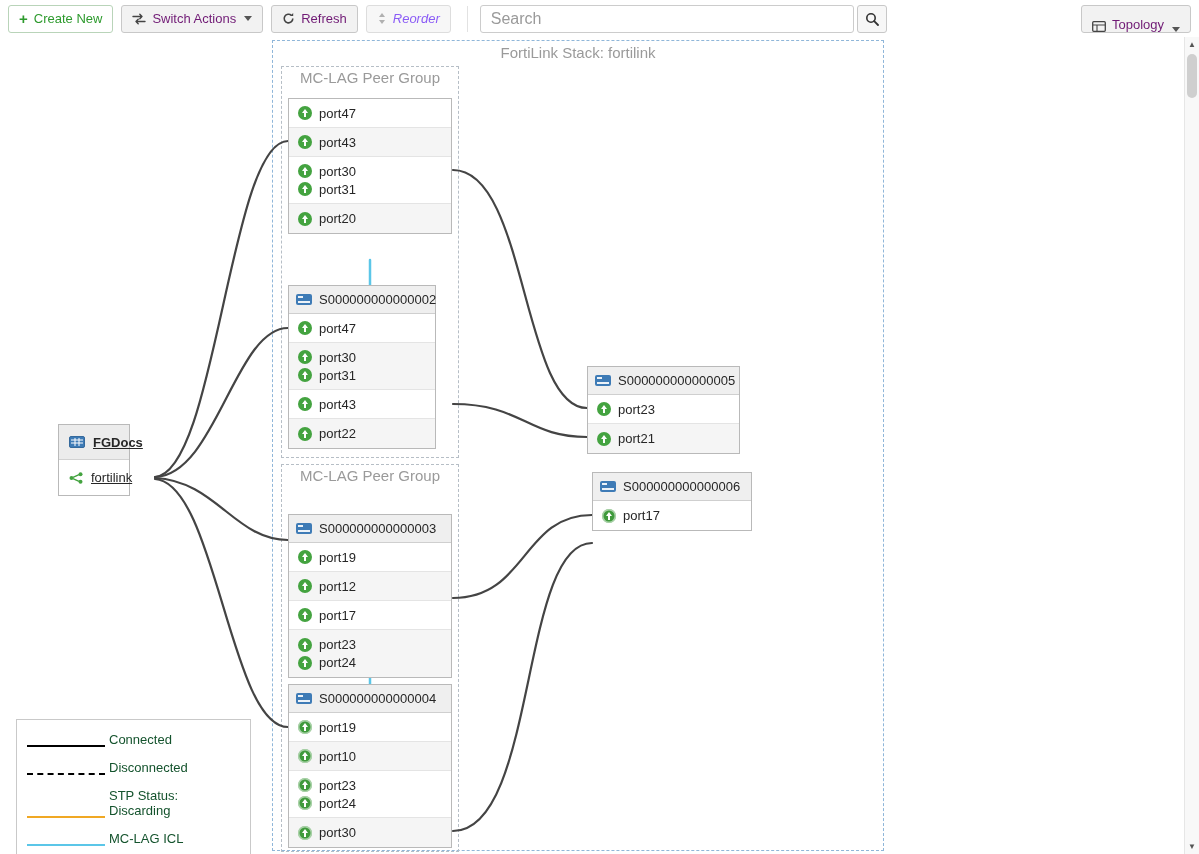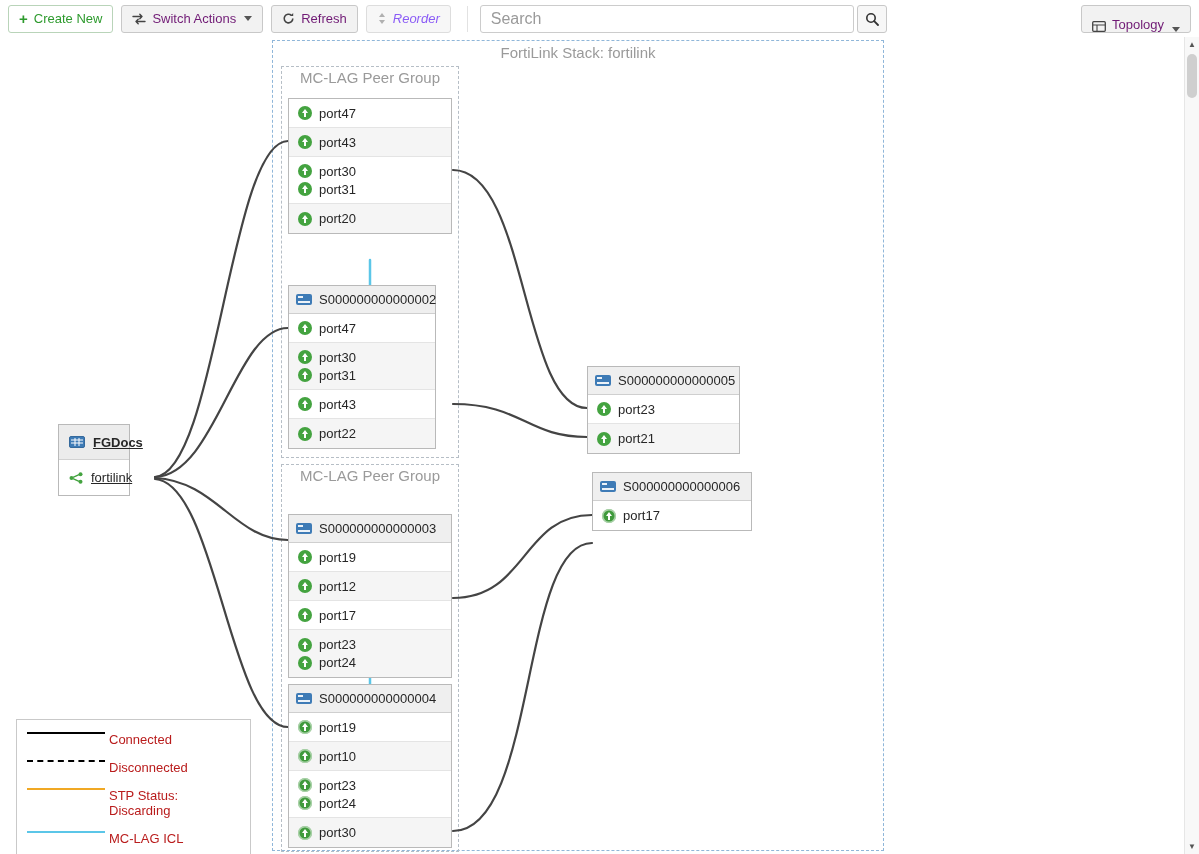--- a/index.html
+++ b/index.html
@@ -77,21 +77,21 @@
 
   
   .fg-row { height:35px; display:flex; align-items:center; gap:8px; padding:0 10px;
             cursor:pointer; }
   .fg-row.hdr { background:#ececec; border-bottom:1px solid #d2d2d2; font-weight:bold; }
 
   
   .legend { position:absolute; left:16px; top:719px; width:235px; background:#fff;
             border:1px solid #c9c9c9; z-index:4; padding:12px 10px; display:flex;
             flex-direction:column; gap:13px; }
-  .lrow { display:flex; align-items:flex-start; font-size:13px; color:#b91c1c; }
+  .lrow { display:flex; align-items:flex-end; font-size:13px; color:#14532d; }
   .lline { width:78px; flex:0 0 78px; margin-right:4px; height:2px; }
   .lline.dash { height:0; border-top:2px dashed #000; background:none !important; }
 
   
   .vscroll { position:absolute; right:0; top:37px; bottom:0; width:15px; background:#f8f8f8;
              border-left:1px solid #e6e6e6; z-index:6; }
   .sarrow { position:absolute; left:0; width:14px; height:15px; display:flex;
             align-items:center; justify-content:center; color:#555; font-size:8px;
             cursor:pointer; }
   .sarrow.up { top:0; } .sarrow.down { bottom:0; }

